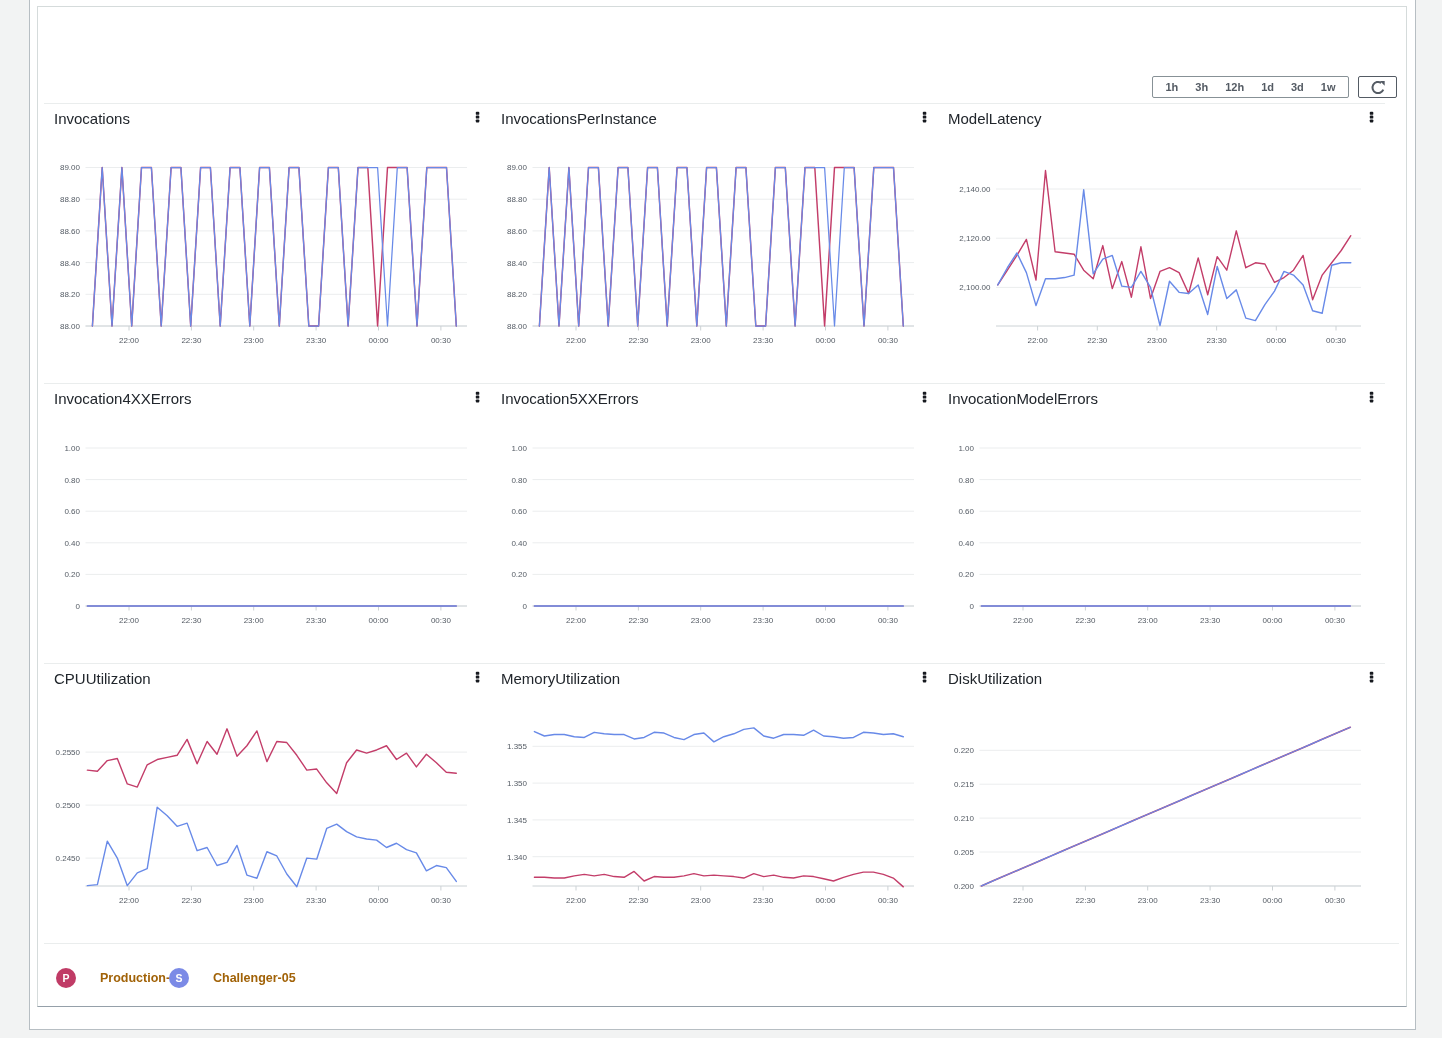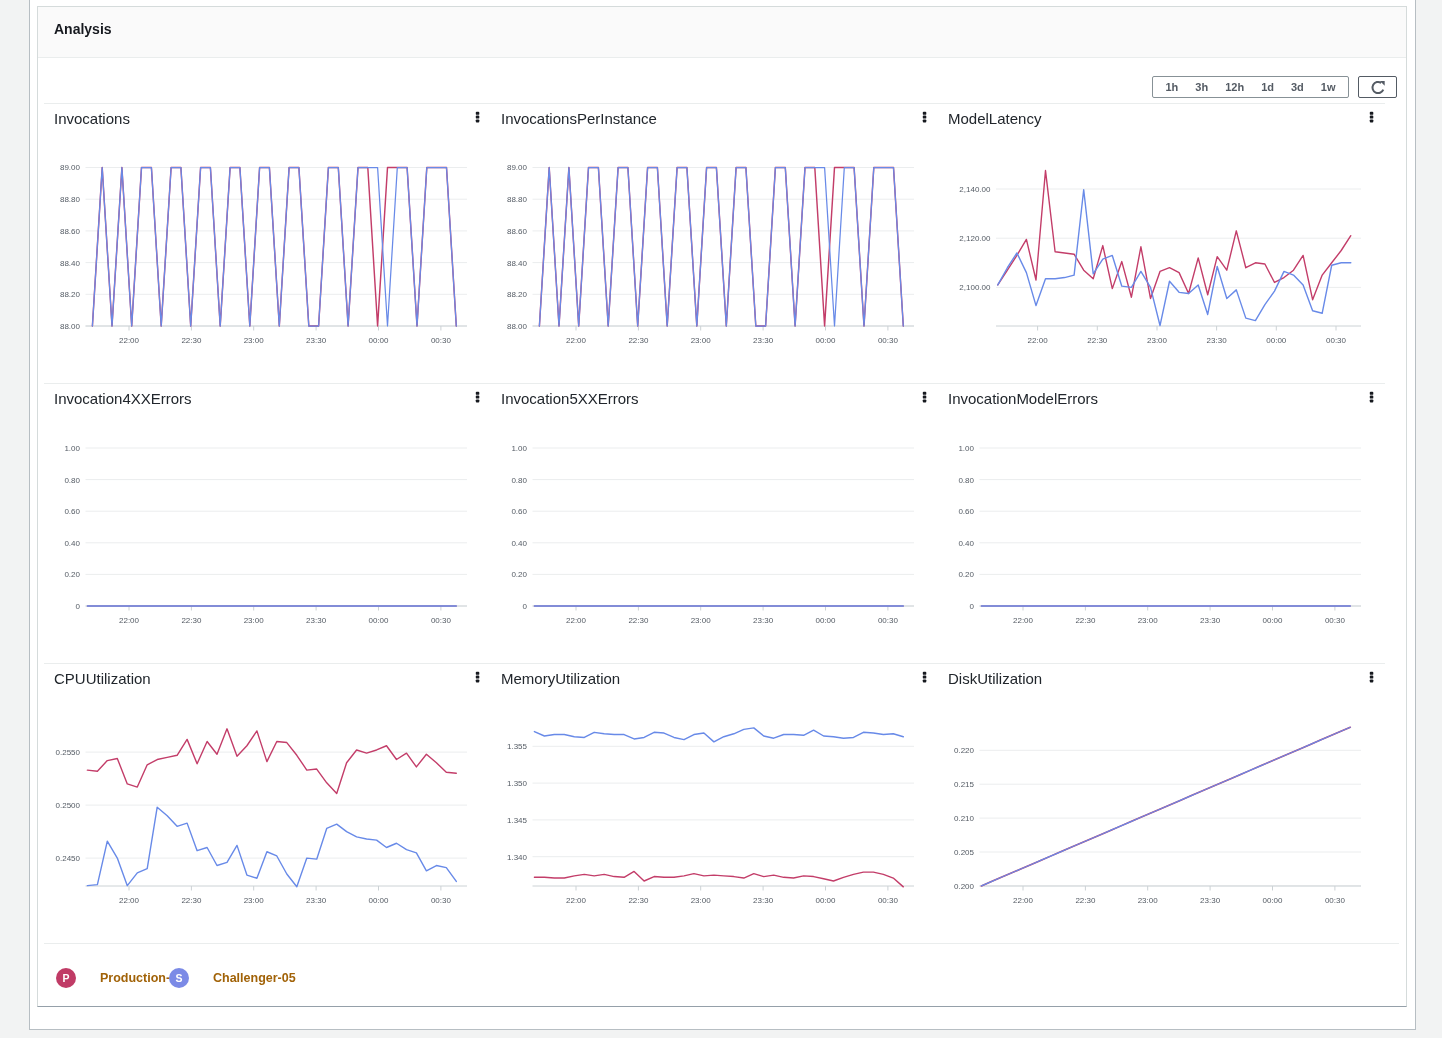--- a/index.html
+++ b/index.html
@@ -26,23 +26,20 @@
   border-top:1px solid #eaeded; }
 .leg { position:absolute; top:24px; display:flex; align-items:center; }
 .circ { width:20px; height:20px; border-radius:50%; color:#fff; font-size:10.5px;
   font-weight:bold; display:flex; align-items:center; justify-content:center; }
 .leg span.t { font-size:12.5px; color:#a16207; margin-left:24px;font-weight:bold; }
 </style>
 </head>
 <body>
 <div id="outer"></div>
 <div id="panel">
-  <div id="phead">
-      <h1>Analysis</h1>
-    </div>
   <div id="toolbar"><span class="btngrp">
         <span>1h</span>
         <span>3h</span>
         <span>12h</span>
         <span>1d</span>
         <span>3d</span>
         <span>1w</span>
       </span><span class="rbtn">
         <svg width="16" height="16" viewBox="0 0 16 16" style="display:block">
           <path d="M 11.15 3.80 A 5.6 5.6 0 1 0 13.29 10.60" fill="none" stroke="#545b64" stroke-width="2"></path>

